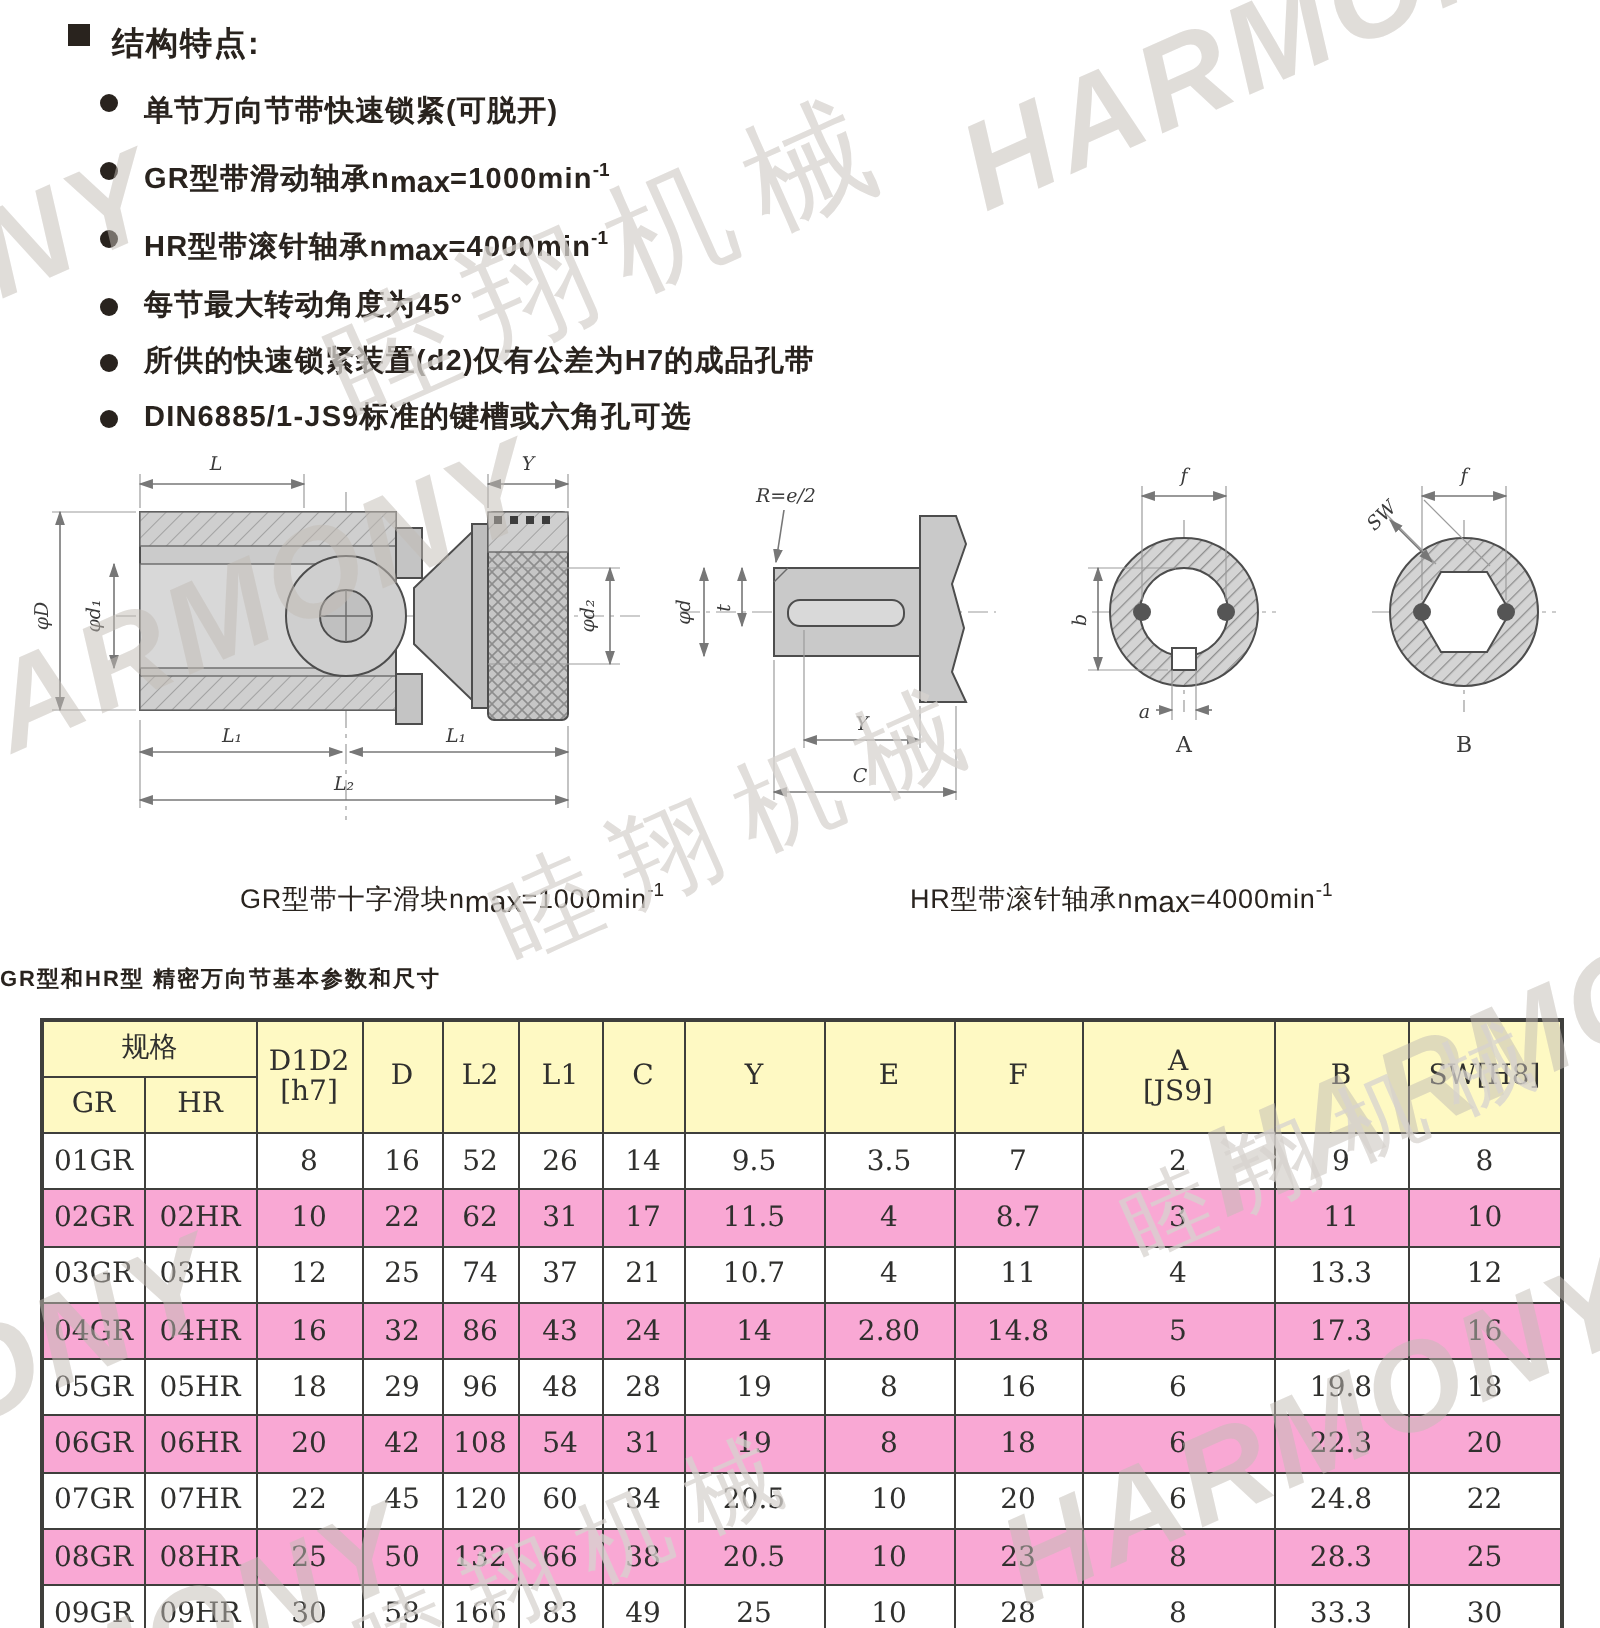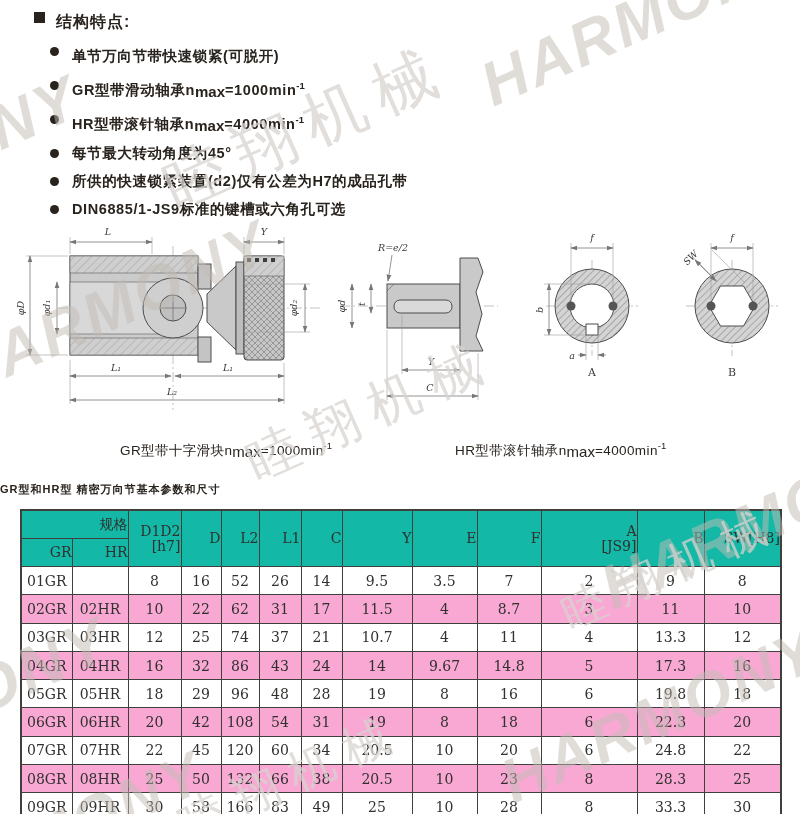--- a/index.html
+++ b/index.html
@@ -37,21 +37,21 @@
   .cap-right{left:455px;}
   .table-title{position:absolute;left:0;right:0;top:482px;text-align:left;font-weight:bold;font-size:11px;letter-spacing:1px;z-index:2;}
   
   table.spec{
     position:absolute;left:20px;top:509px;width:760px;z-index:2;
     border-collapse:collapse;table-layout:fixed;
     font-family:"DejaVu Serif","Liberation Serif",serif;
     font-size:14px;color:#30302e;background:#fff;
   }
   table.spec th,table.spec td{border:1px solid #3f3f3c;text-align:center;vertical-align:middle;padding:0;font-weight:normal;}
-  table.spec thead th{background:#14b8a6;height:27px;line-height:1.05;text-align:right;}
+  table.spec thead th{background:#fef9c3;height:27px;line-height:1.05;}
   table.spec tbody td{height:27.3px;}
   table.spec{border:2px solid #3f3f3c;}
   table.spec tbody tr.alt{background:#f9a8d4;}
 </style>
 </head>
 <body>
 
 <div>
   <span class="wm wm-latin" style="left:-250px;top:200px;font-size:62px;">HARMONY</span>
   <span class="wm wm-cjk" style="left:150px;top:150px;font-size:62px;">睦翔机械</span>
@@ -328,21 +328,21 @@
       </tr>
       <tr class="alt">
         <td>04GR</td>
         <td>04HR</td>
         <td>16</td>
         <td>32</td>
         <td>86</td>
         <td>43</td>
         <td>24</td>
         <td>14</td>
-        <td>9.67</td>
+        <td>2.80</td>
         <td>14.8</td>
         <td>5</td>
         <td>17.3</td>
         <td>16</td>
       </tr>
       <tr>
         <td>05GR</td>
         <td>05HR</td>
         <td>18</td>
         <td>29</td>

